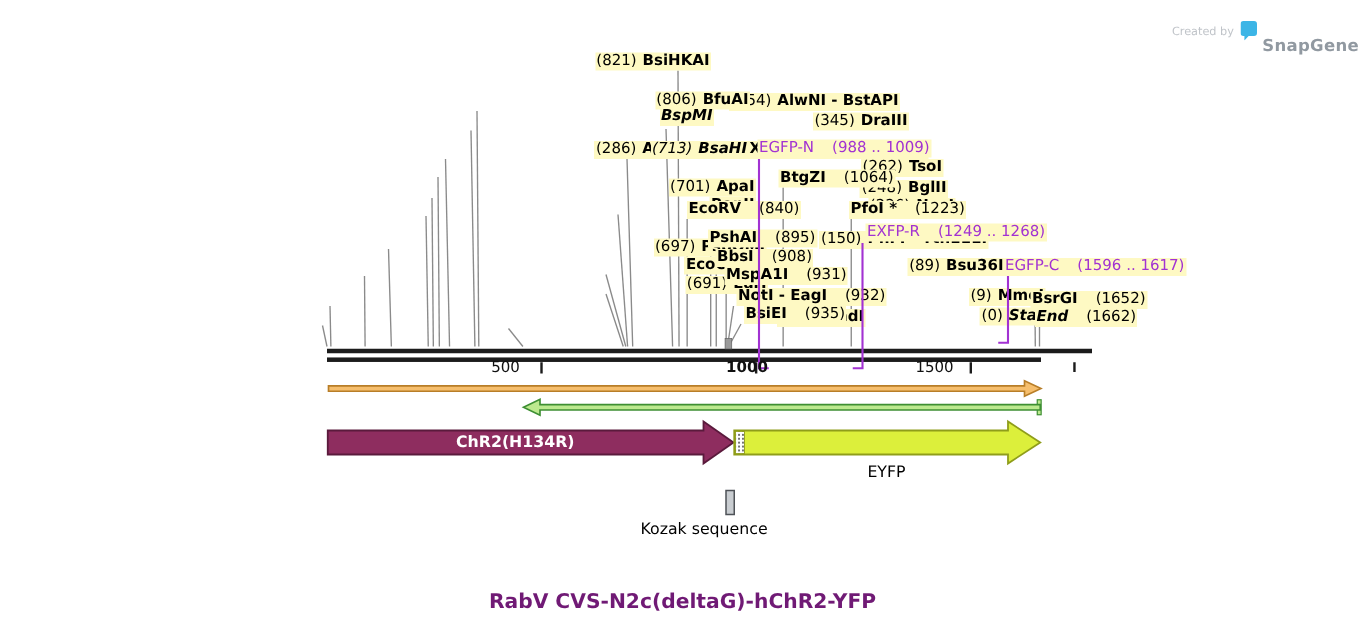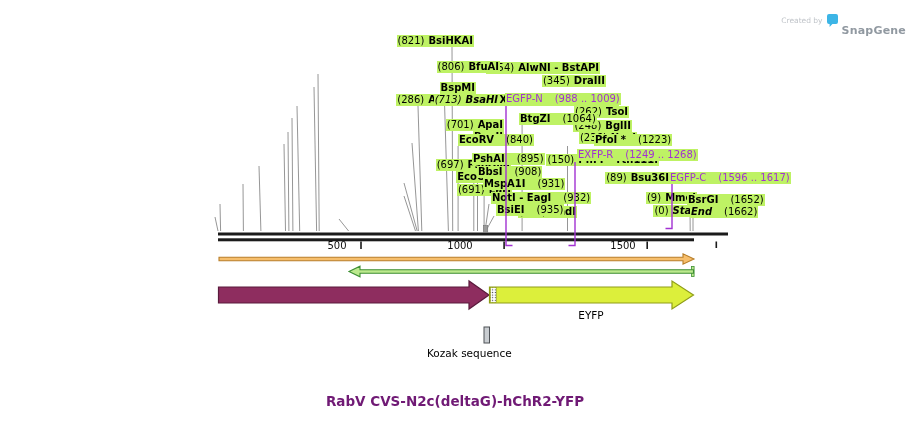--- a/index.html
+++ b/index.html
@@ -2,21 +2,21 @@
 <html><head>
 <meta charset="utf-8">
 <style>
   html,body{margin:0;padding:0;background:#fff;}
   .canvas{position:relative;width:912px;height:429px;background:#fff;
           font-family:"DejaVu Sans","Liberation Sans",sans-serif;overflow:hidden;}
   svg.layer{position:absolute;left:0;top:0;}
   .overlay{pointer-events:none;}
   
   .site{position:absolute;font-size:10px;line-height:12px;white-space:nowrap;
-        background:#bef264;color:#000;padding:0 1px;}
+        background:#fef9c3;color:#000;padding:0 1px;}
   .site .nm{font-weight:bold;}
   .site.pu{color:#A232D2;}
   .site.pu .nm{font-weight:normal;}
   .site.it .nm{font-style:italic;}
   .site.ra .num:not(:empty){margin-right:4px;}
   .site.la .num:not(:empty){margin-left:12px;}
   
   .rn{position:absolute;width:44px;text-align:center;font-size:10px;line-height:11px;color:#101010;}
   
   .chr2-label{position:absolute;left:218px;top:289px;width:251px;text-align:center;
@@ -123,47 +123,48 @@
       <div class="site ra" style="top: 75px; right: 306px;"><span class="num">(345)</span><span class="nm">DraIII</span></div>
       <div class="site ra" style="top: 62px; right: 312px;"><span class="num">(354)</span><span class="nm">AlwNI - BstAPI</span></div>
       <div class="site ra" style="top: 206px; right: 335px;"><span class="num">(457)</span><span class="nm">AhdI</span></div>
       <div class="site ra" style="top: 184px; right: 400px;"><span class="num">(691)</span><span class="nm">EarI</span></div>
       <div class="site ra" style="top: 159px; right: 401px;"><span class="num">(697)</span><span class="nm">PspOMI</span></div>
       <div class="site ra" style="top: 171px; right: 401px;"><span class="num"></span><span class="nm">EcoO109I</span></div>
       <div class="site ra" style="top: 119px; right: 408px;"><span class="num">(701)</span><span class="nm">ApaI</span></div>
       <div class="site ra" style="top: 131px; right: 408px;"><span class="num"></span><span class="nm">BanII</span></div>
       <div class="site ra" style="top: 94px; right: 413px; font-style: italic;"><span class="num">(713)</span><span class="nm">BsaHI</span></div>
       <div class="site ra" style="top: 61px; right: 412px;"><span class="num">(806)</span><span class="nm">BfuAI</span></div>
-      <div class="site ra" style="top: 82px; right: 436px;"><span class="num"></span><span class="nm">BspMI</span></div>
+      <div class="site ra" style="top: 72px; right: 436px; font-style: italic;"><span class="num"></span><span class="nm">BspMI</span></div>
       <div class="site ra" style="top: 35px; right: 438px;"><span class="num">(821)</span><span class="nm">BsiHKAI</span></div>
       <div class="site la" style="top: 134px; left: 458px;"><span class="nm">EcoRV</span><span class="num">(840)</span></div>
       <div class="site la" style="top: 153px; left: 472px;"><span class="nm">PshAI</span><span class="num">(895)</span></div>
       <div class="site la" style="top: 166px; left: 477px;"><span class="nm">BbsI</span><span class="num">(908)</span></div>
       <div class="site la" style="top: 178px; left: 483px;"><span class="nm">MspA1I</span><span class="num">(931)</span></div>
       <div class="site la" style="top: 192px; left: 491px;"><span class="nm">NotI - EagI</span><span class="num">(932)</span></div>
       <div class="site la" style="top: 204px; left: 496px;"><span class="nm">BsiEI</span><span class="num">(935)</span></div>
       <div class="site la pu" style="top: 93px; left: 505px;"><span class="nm">EGFP-N</span><span class="num">(988 .. 1009)</span></div>
       <div class="site la" style="top: 113px; left: 519px;"><span class="nm">BtgZI</span><span class="num">(1064)</span></div>
-      <div class="site la" style="top: 134px; left: 594px;"><span class="nm">PfoI *</span><span class="num">(1223)</span></div>
+      <div class="site la" style="top: 134px; left: 566px;"><span class="nm">PfoI *</span><span class="num">(1223)</span></div>
       <div class="site la pu" style="top: 149px; left: 577px;"><span class="nm">EXFP-R</span><span class="num">(1249 .. 1268)</span></div>
       <div class="site la pu" style="top: 172px; left: 669px;"><span class="nm">EGFP-C</span><span class="num">(1596 .. 1617)</span></div>
       <div class="site la" style="top: 194px; left: 687px;"><span class="nm">BsrGI</span><span class="num">(1652)</span></div>
       <div class="site la it" style="top: 206px; left: 690px;"><span class="nm">End</span><span class="num">(1662)</span></div>
     </div>
 
   <svg class="layer overlay" width="912" height="429" viewBox="0 0 912 429">
     <path d="M506 106 V245.5 H512.5" fill="none" stroke-width="1.4" stroke="#A232D2"></path>
     <path d="M575 162 V245.5 H568.5" fill="none" stroke-width="1.4" stroke="#A232D2"></path>
     <path d="M672 184 V228.5 H665.5" fill="none" stroke-width="1.4" stroke="#A232D2"></path>
   </svg>
 
   <div class="rn" style="left:315px;top:240px;">500</div>
-  <div class="rn" style="left:438px;top:240px;">1000</div>
+  <div class="rn" style="left:476px;top:240px;font-weight:bold;">1000</div>
   <div class="rn" style="left:601px;top:240px;">1500</div>
 
+  <div class="chr2-label">ChR2(H134R)</div>
   <div class="eyfp-label">EYFP</div>
   <div class="kozak-label">Kozak sequence</div>
 
   <div class="title">RabV CVS-N2c(deltaG)-hChR2-YFP</div>
 
   <div class="watermark">
     <span class="wm-created">Created by</span>
     <svg width="11" height="13" viewBox="0 0 11 13">
       <path d="M2 0 h7 a2 2 0 0 1 2 2 v6 a2 2 0 0 1 -2 2 h-3.6 L2.6 13 v-3 H2 a2 2 0 0 1 -2 -2 V2 A2 2 0 0 1 2 0 Z" fill="#3CB5E6"></path>
     </svg>

